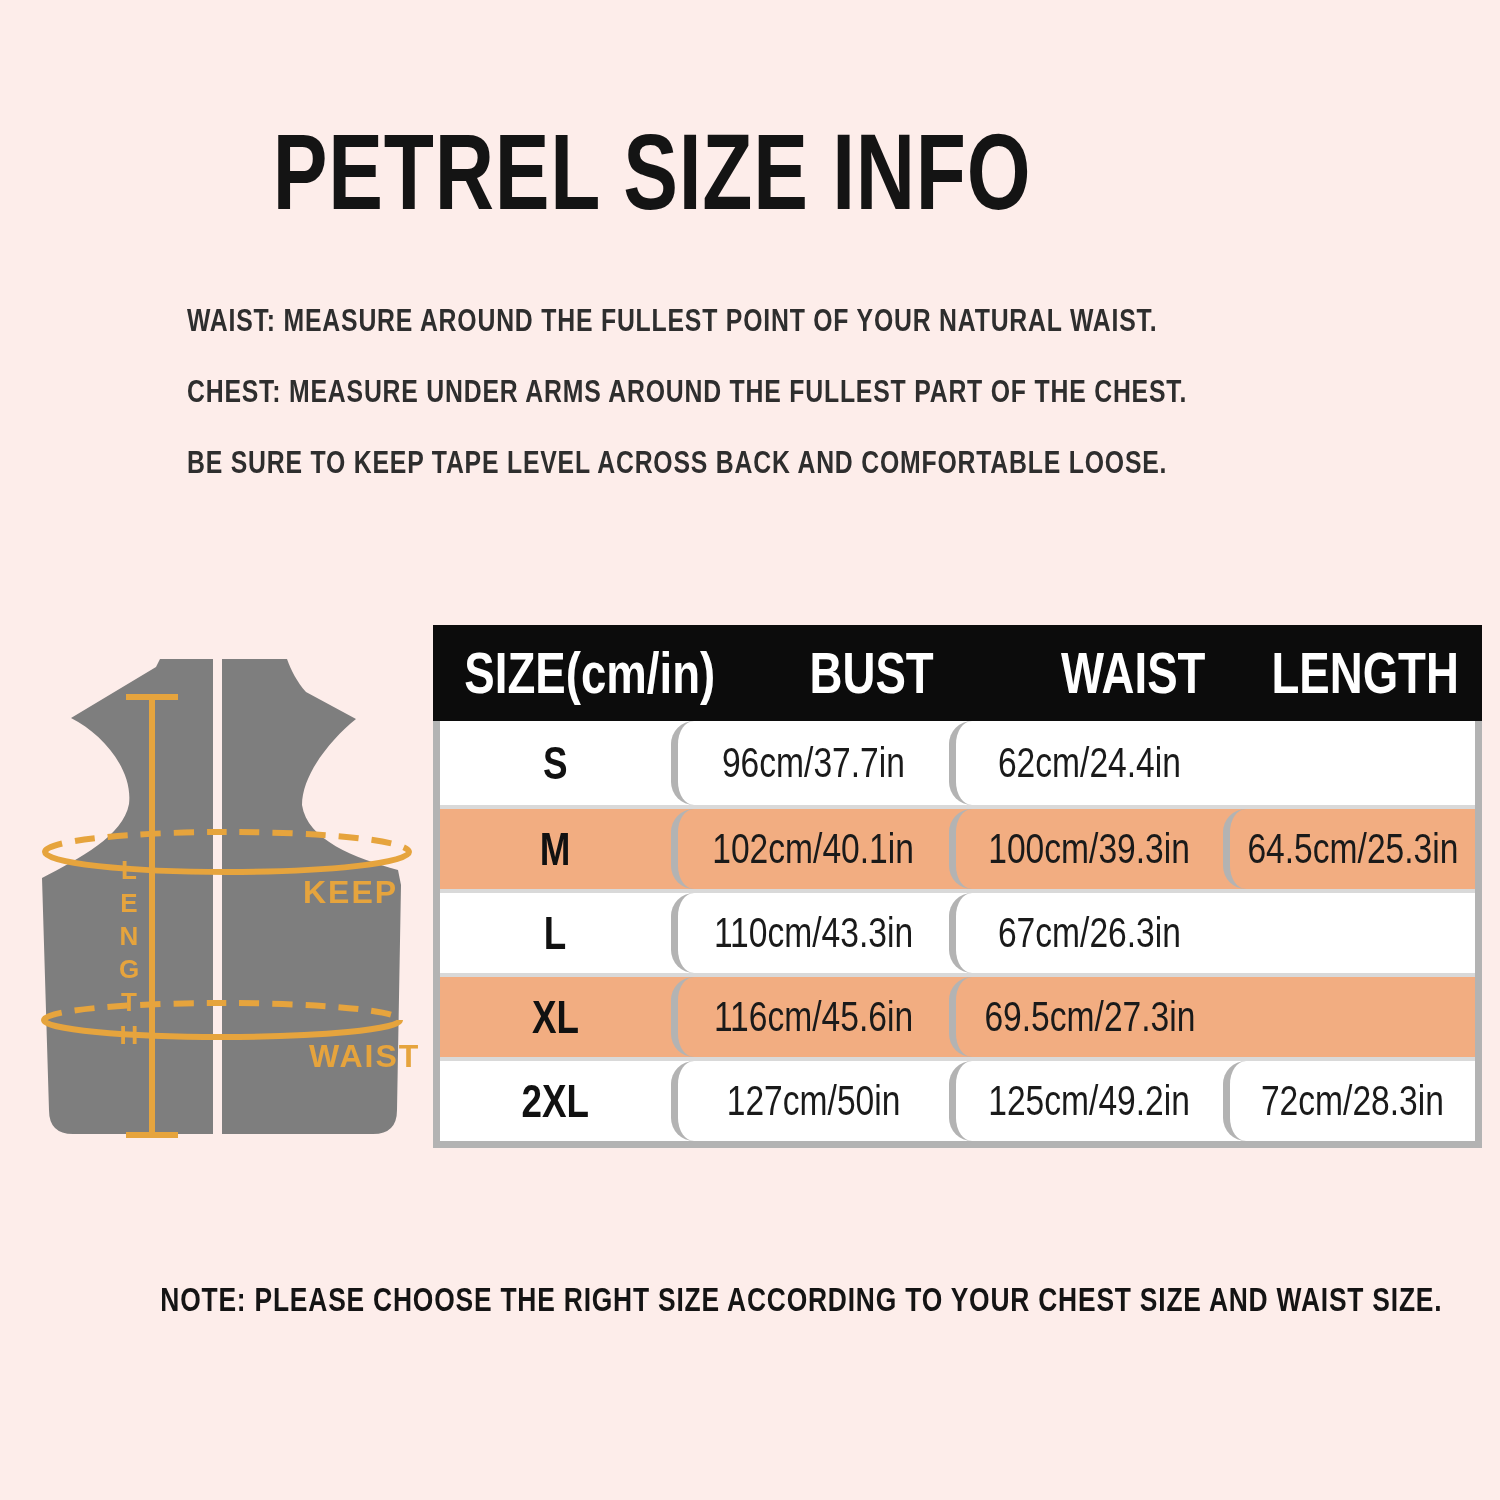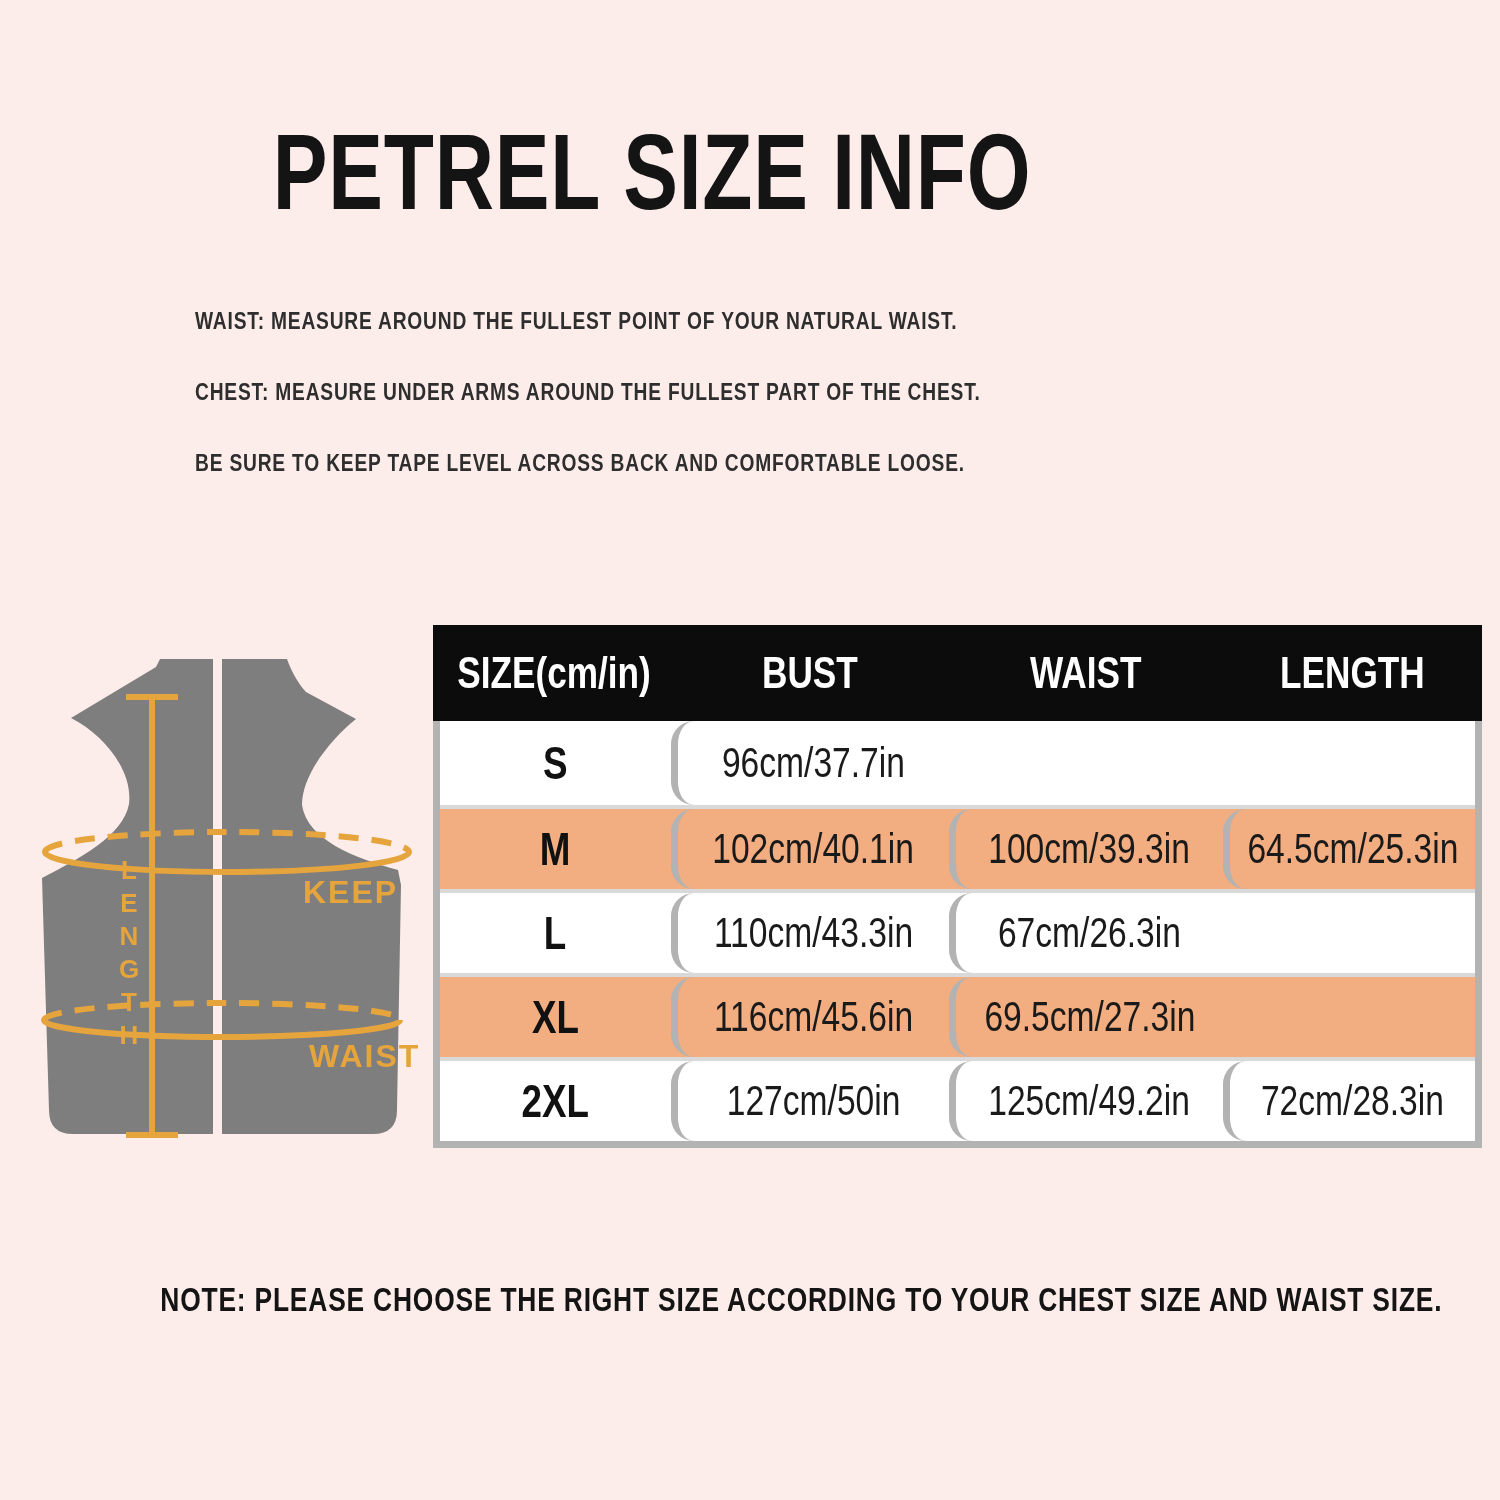--- a/index.html
+++ b/index.html
@@ -7,32 +7,32 @@
   body { font-family:"Liberation Sans", sans-serif; }
   .canvas { position:absolute; left:0; top:0; width:1500px; height:1500px; background:#fdedea; overflow:hidden; }
 
   .squeeze { display:inline-block; transform:scaleX(0.8); transform-origin:left center; white-space:nowrap; }
   .squeeze-c { display:inline-block; transform:scaleX(0.8); transform-origin:center center; white-space:nowrap; }
 
   .title { position:absolute; left:0; top:118px; width:1304px; text-align:center;
            font-size:108px; font-weight:bold; color:#141414; line-height:1.0; letter-spacing:1px; }
   .title .squeeze-c { transform:scaleX(0.76); }
 
-  .instructions { position:absolute; left:195px; top:285px; color:#2e2e2e;
-                  font-size:24px; font-weight:bold; }
+  .instructions { position:absolute; left:187px; top:285px; color:#2e2e2e;
+                  font-size:31px; font-weight:bold; }
   .instructions .line { display:block; height:71px; line-height:71px; letter-spacing:1px; }
 
   .note { position:absolute; left:0; top:1278px; width:1368px; text-align:center;
           color:#141414; font-size:33px; font-weight:bold; line-height:44px; letter-spacing:1px; }
 
   
   .size-table { position:absolute; left:433px; top:625px; width:1049px; }
   .thead { display:grid; grid-template-columns:238px 278px 274px 259px; background:#0c0c0c;
            height:96px; align-items:center; }
-  .thead .hcell { text-align:center; color:#ffffff; font-size:44px; font-weight:bold; }
+  .thead .hcell { text-align:right; color:#ffffff; font-size:57px; font-weight:bold; }
   .tbody { width:1049px; background:#ffffff; border-left:7px solid #b3b3b3;
            border-right:7px solid #b3b3b3; border-bottom:7px solid #b3b3b3; }
   .trow { display:grid; grid-template-columns:231px 278px 274px 252px; height:84px; }
   .trow + .trow { border-top:4px solid #d9d9d9; }
   .trow.hl { background:#f2ad81; }
   .tcell { display:flex; align-items:center; justify-content:center;
            font-size:42px; color:#1a1a1a; }
   .tcell.c2, .tcell.c3, .tcell.c4 { border-left:7px solid #b3b3b3;border-radius:23px; }
   .tcell.size { font-weight:bold; font-size:46px; color:#111; }
 
@@ -92,20 +92,23 @@
     </div>
     <div class="tbody">
 
       <div class="trow">
         <div class="tcell size c1">
             <span class="squeeze-c">S</span>
           </div>
         <div class="tcell c2">
             <span class="squeeze-c">96cm/37.7in</span>
           </div>
+        <div class="tcell c4">
+            <span class="squeeze-c">62cm/24.4in</span>
+          </div>
       </div>
 
       <div class="trow hl">
         <div class="tcell size c1">
             <span class="squeeze-c">M</span>
           </div>
         <div class="tcell c2">
             <span class="squeeze-c">102cm/40.1in</span>
           </div>
         <div class="tcell c3">

